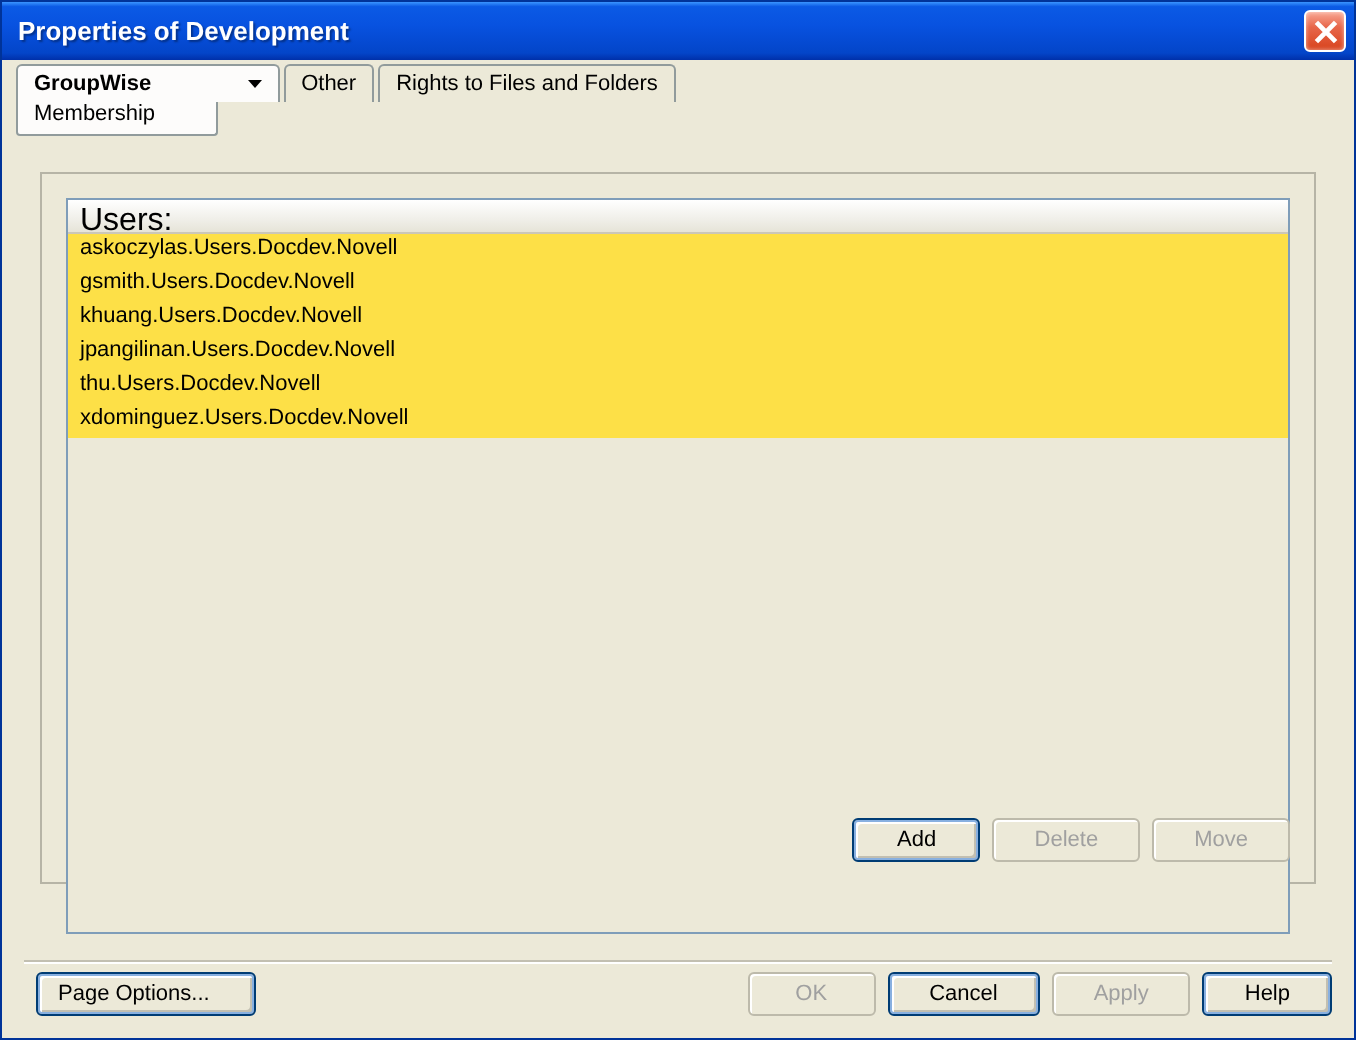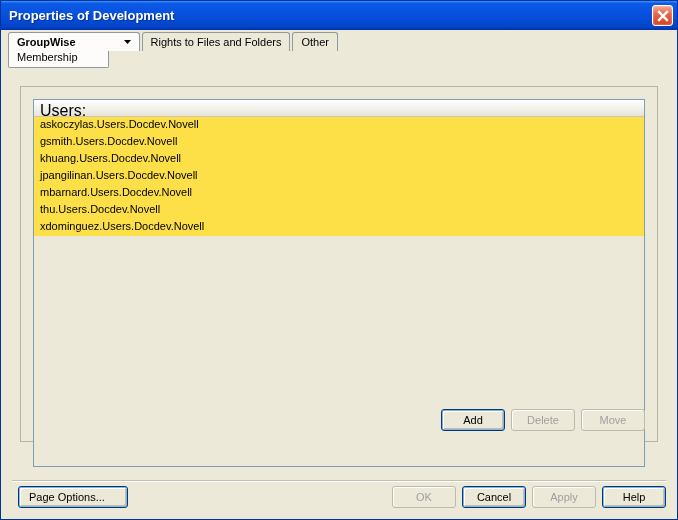--- a/index.html
+++ b/index.html
@@ -130,21 +130,21 @@
     position:absolute;
     right:12px; bottom:10px;
     display:flex; gap:6px;
   }
   .btn {
     min-width:64px; height:22px;
     background:#ece9d8;
     border:1px solid #707070;
     border-radius:3px;
     font-family:inherit; font-size:11px;
-    padding:0 8px;
+    padding:0 20px;
     box-shadow: inset 1px 1px 0 #fff, inset -1px -1px 0 #c2bfb1;
     cursor:pointer;
   }
   .btn.default {
     border:1px solid #003c74;
     box-shadow: 0 0 0 1px #88b0e0 inset, inset 2px 2px 0 #fff, inset -2px -2px 0 #c2bfb1;
   }
   .btn[disabled] {
     color:#a0a0a0;
     cursor:default;
@@ -195,39 +195,38 @@
               <path d="M0 0 L3.5 4 L7 0 Z" fill="#000"></path>
             </svg>
         </span>
       </div>
       <div class="subtab">
         <span>Membership</span>
       </div>
     </div>
     <div class="tabcol">
       <div class="tab" style="margin-bottom:17px;">
-        <span>Rights to Files and Folders</span>
+        <span>Other</span>
       </div>
     </div>
     <div class="tabcol">
       <div class="tab" style="margin-bottom:17px;">
-        <span>Other</span>
+        <span>Rights to Files and Folders</span>
       </div>
     </div>
   </div>
 
   <div class="groupbox">
     <div class="list-container">
       <div class="list-header">Users:</div>
       <div class="list-body" id="list-body">
           <div class="list-row">askoczylas.Users.Docdev.Novell</div>
           <div class="list-row">gsmith.Users.Docdev.Novell</div>
           <div class="list-row">khuang.Users.Docdev.Novell</div>
           <div class="list-row">jpangilinan.Users.Docdev.Novell</div>
-          <div class="list-row">mbarnard.Users.Docdev.Novell</div>
           <div class="list-row">thu.Users.Docdev.Novell</div>
           <div class="list-row">xdominguez.Users.Docdev.Novell</div>
         </div>
     </div>
     <div class="actions">
       <button class="btn default">Add</button>
       <button class="btn" disabled="">Delete</button>
       <button class="btn" disabled="">Move</button>
     </div>
   </div>

